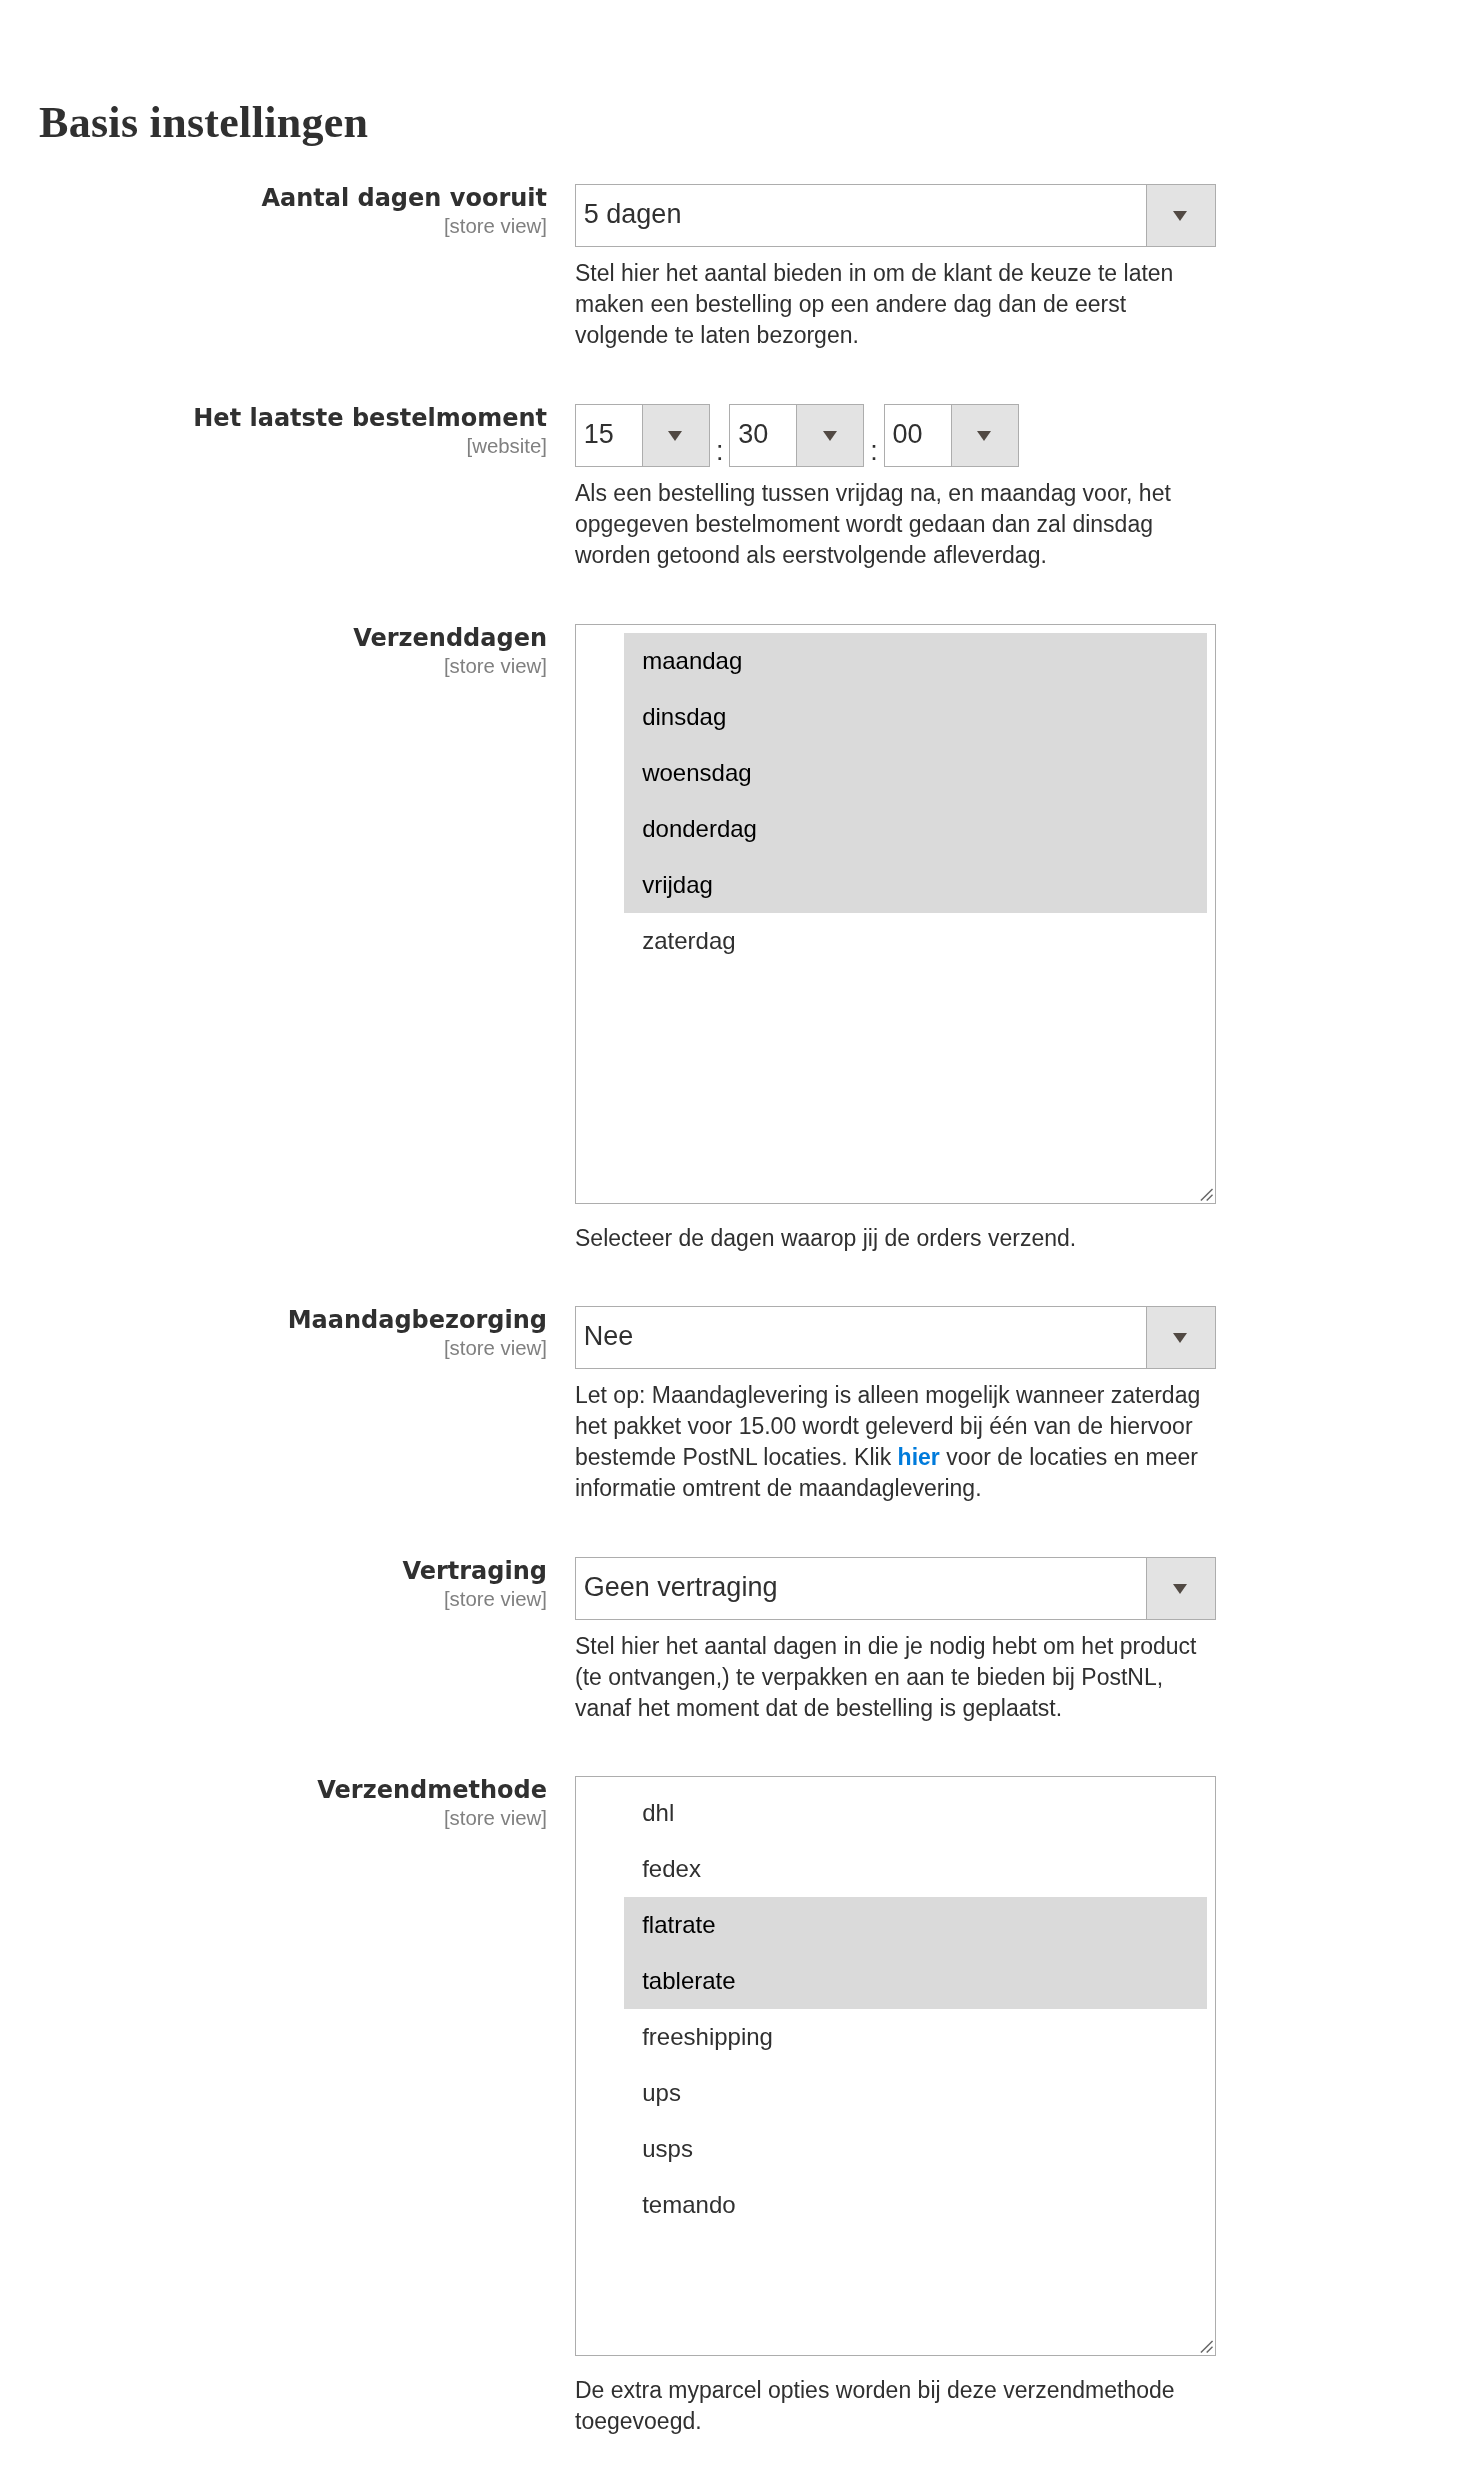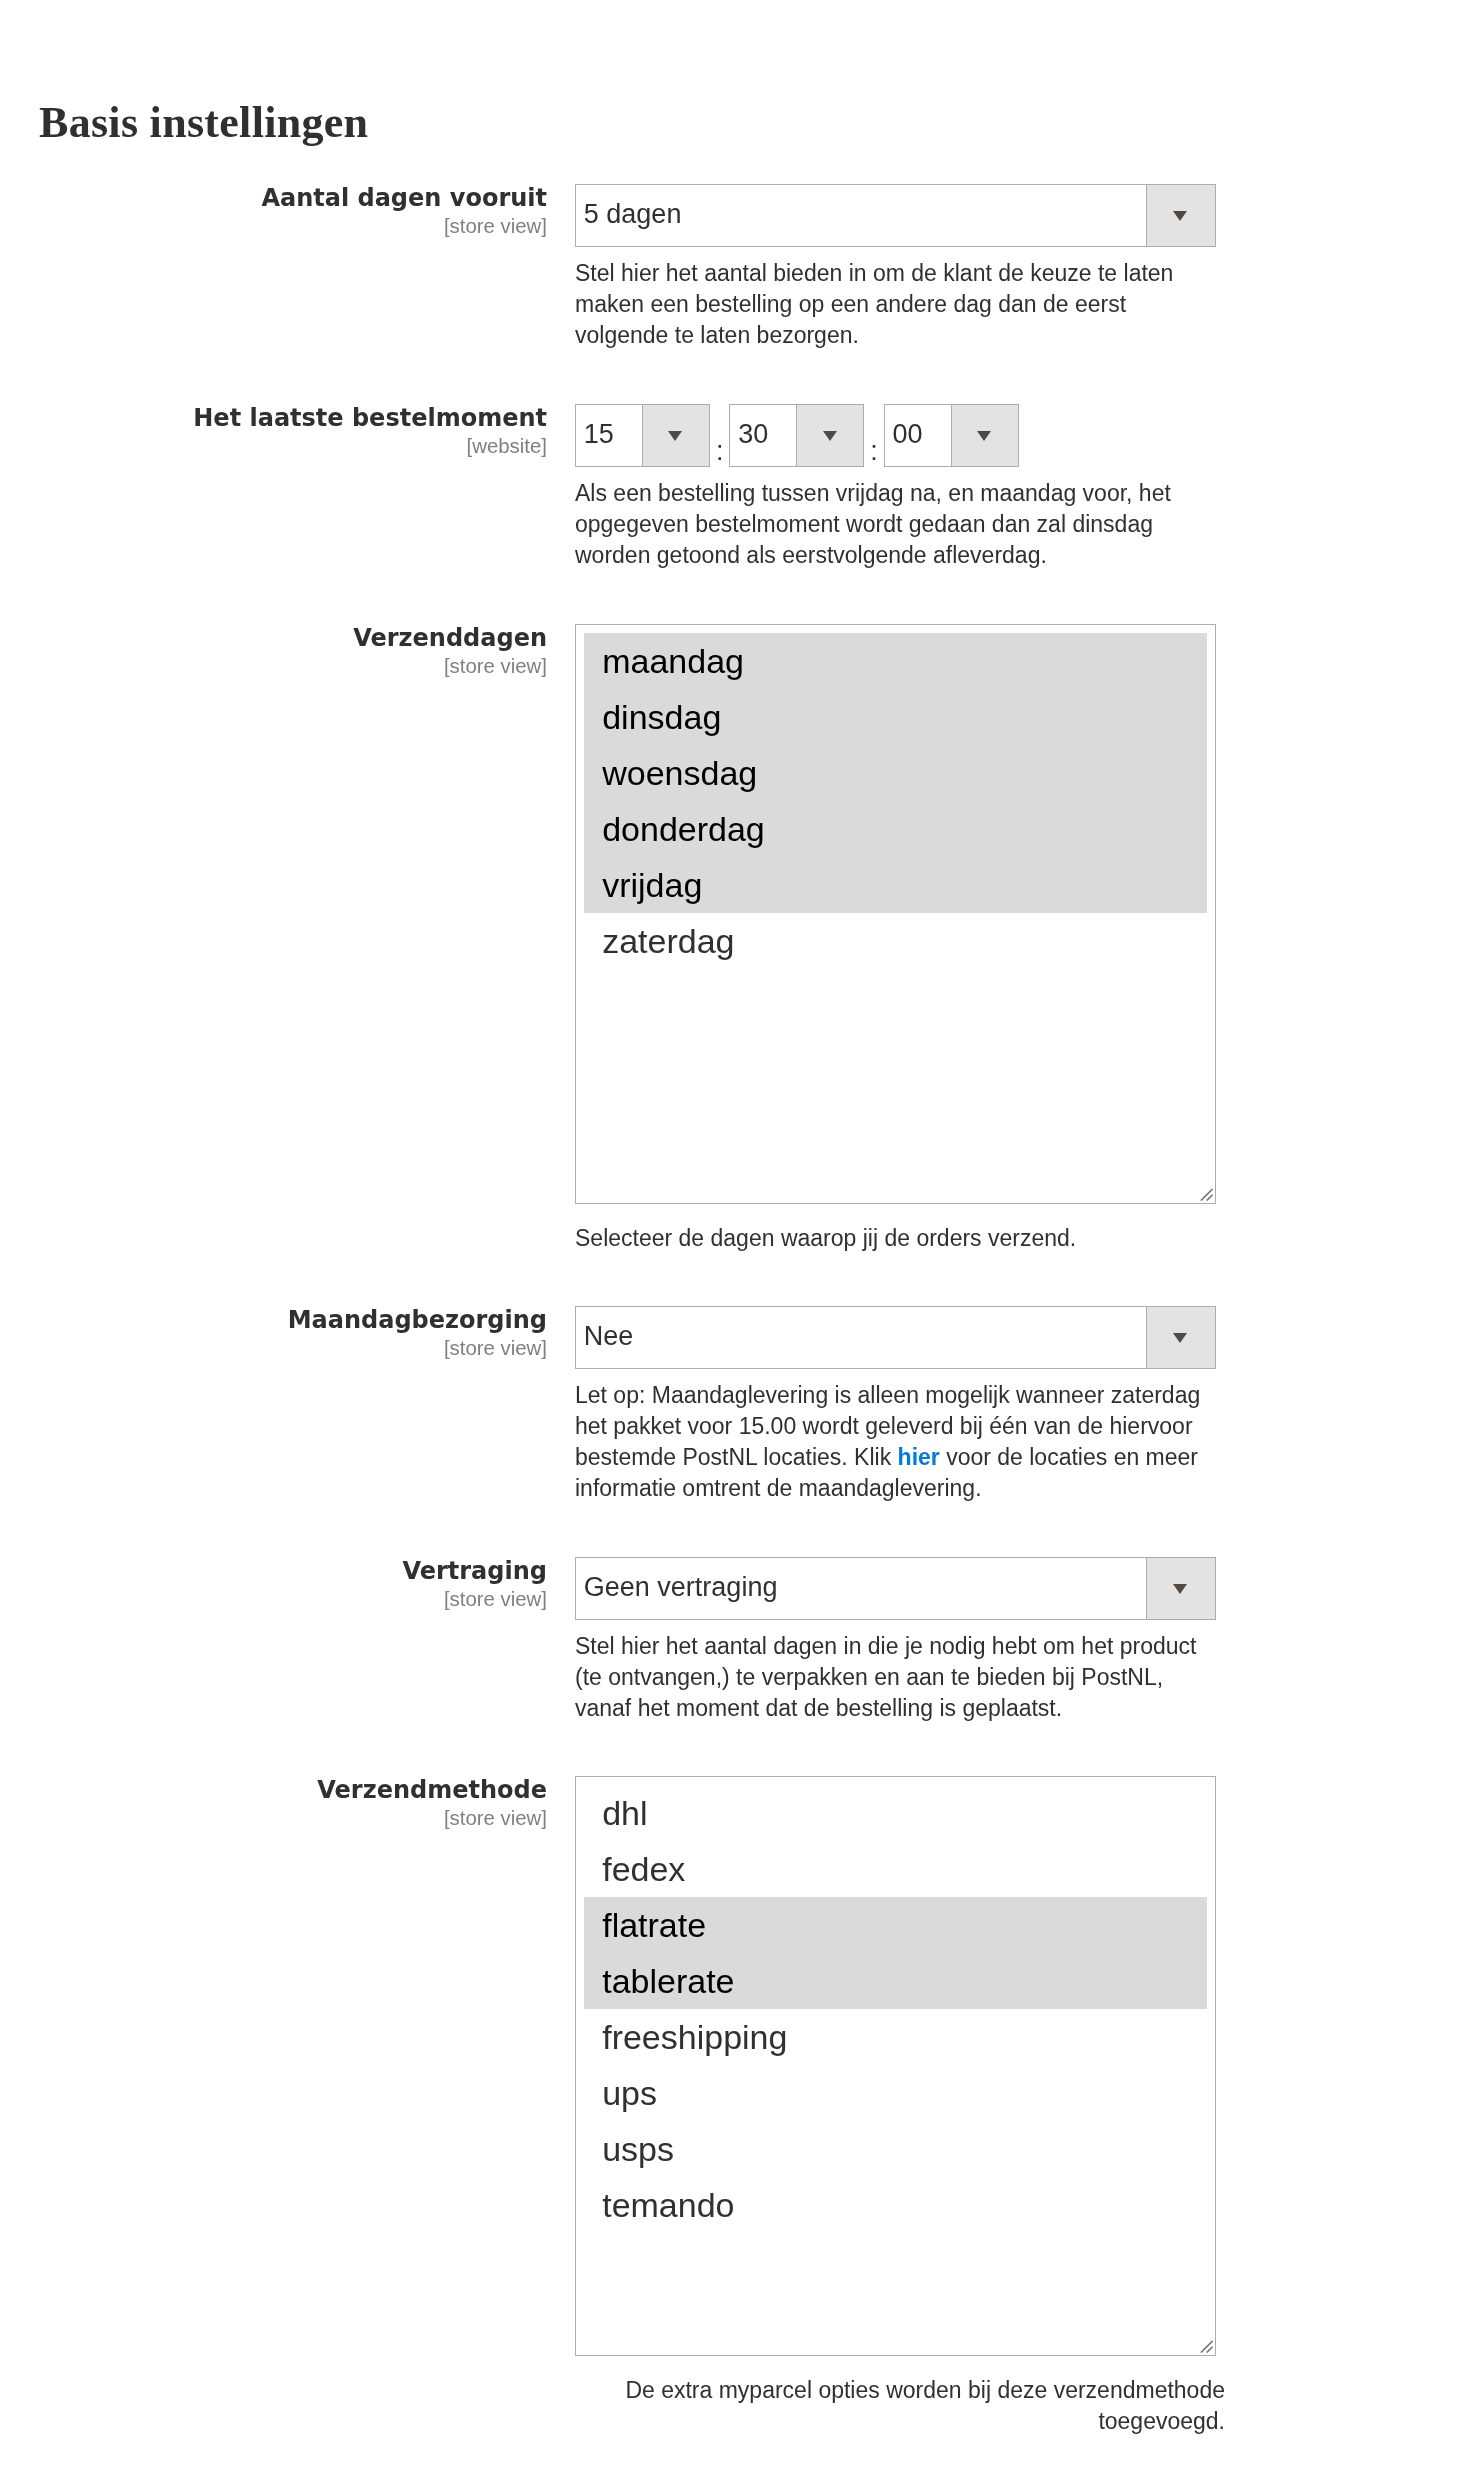--- a/index.html
+++ b/index.html
@@ -49,21 +49,21 @@
   .time-wrap .colon { width: 19.4px; text-align: center; font-size: 27px; color: #303030; }
   .note {
     margin-top: 11.6px; font-size: 23px; line-height: 31px; color: #303030; width: 650px;
   }
   .note a { color: #007bdb; text-decoration: none; font-weight: bold; }
   .listbox {
     position: relative; height: 580px; border: 1.9px solid #adadad; box-sizing: border-box; background: #fff;
     padding: 7.8px 7.8px;
   }
   .listbox .opt {
-    height: 56px; line-height: 56px; padding-left: 18.4px; font-size: 34px; color: #303030; cursor: pointer;
+    height: 56px; line-height: 56px; padding-left: 18.4px; font-size: 24px; color: #303030; cursor: pointer; margin-left: 40px;
   }
   .listbox .opt.selected { background: #dadada; color: #000; }
   .listbox .grip {
     position: absolute; right: 1.9px; bottom: 1.9px; width: 15.5px; height: 15.5px;
   }
 </style>
 </head>
 <body>
 
 <h2 class="section-title">Basis instellingen</h2>
@@ -183,16 +183,16 @@
       <div class="opt selected" aria-selected="true">tablerate</div>
       <div class="opt">freeshipping</div>
       <div class="opt">ups</div>
       <div class="opt">usps</div>
       <div class="opt">temando</div>
       <svg class="grip" viewBox="0 0 16 16">
           <line x1="3" y1="15" x2="15" y2="3" stroke="#666" stroke-width="1.5"></line>
           <line x1="9" y1="15" x2="15" y2="9" stroke="#666" stroke-width="1.5"></line>
         </svg>
     </div>
-    <div class="note" style="margin-top:19.4px;text-align:right;">De extra myparcel opties worden bij deze verzendmethode toegevoegd.</div>
+    <div class="note" style="margin-top:19.4px;">De extra myparcel opties worden bij deze verzendmethode toegevoegd.</div>
   </div>
 </div>
 
 
 </body></html>

